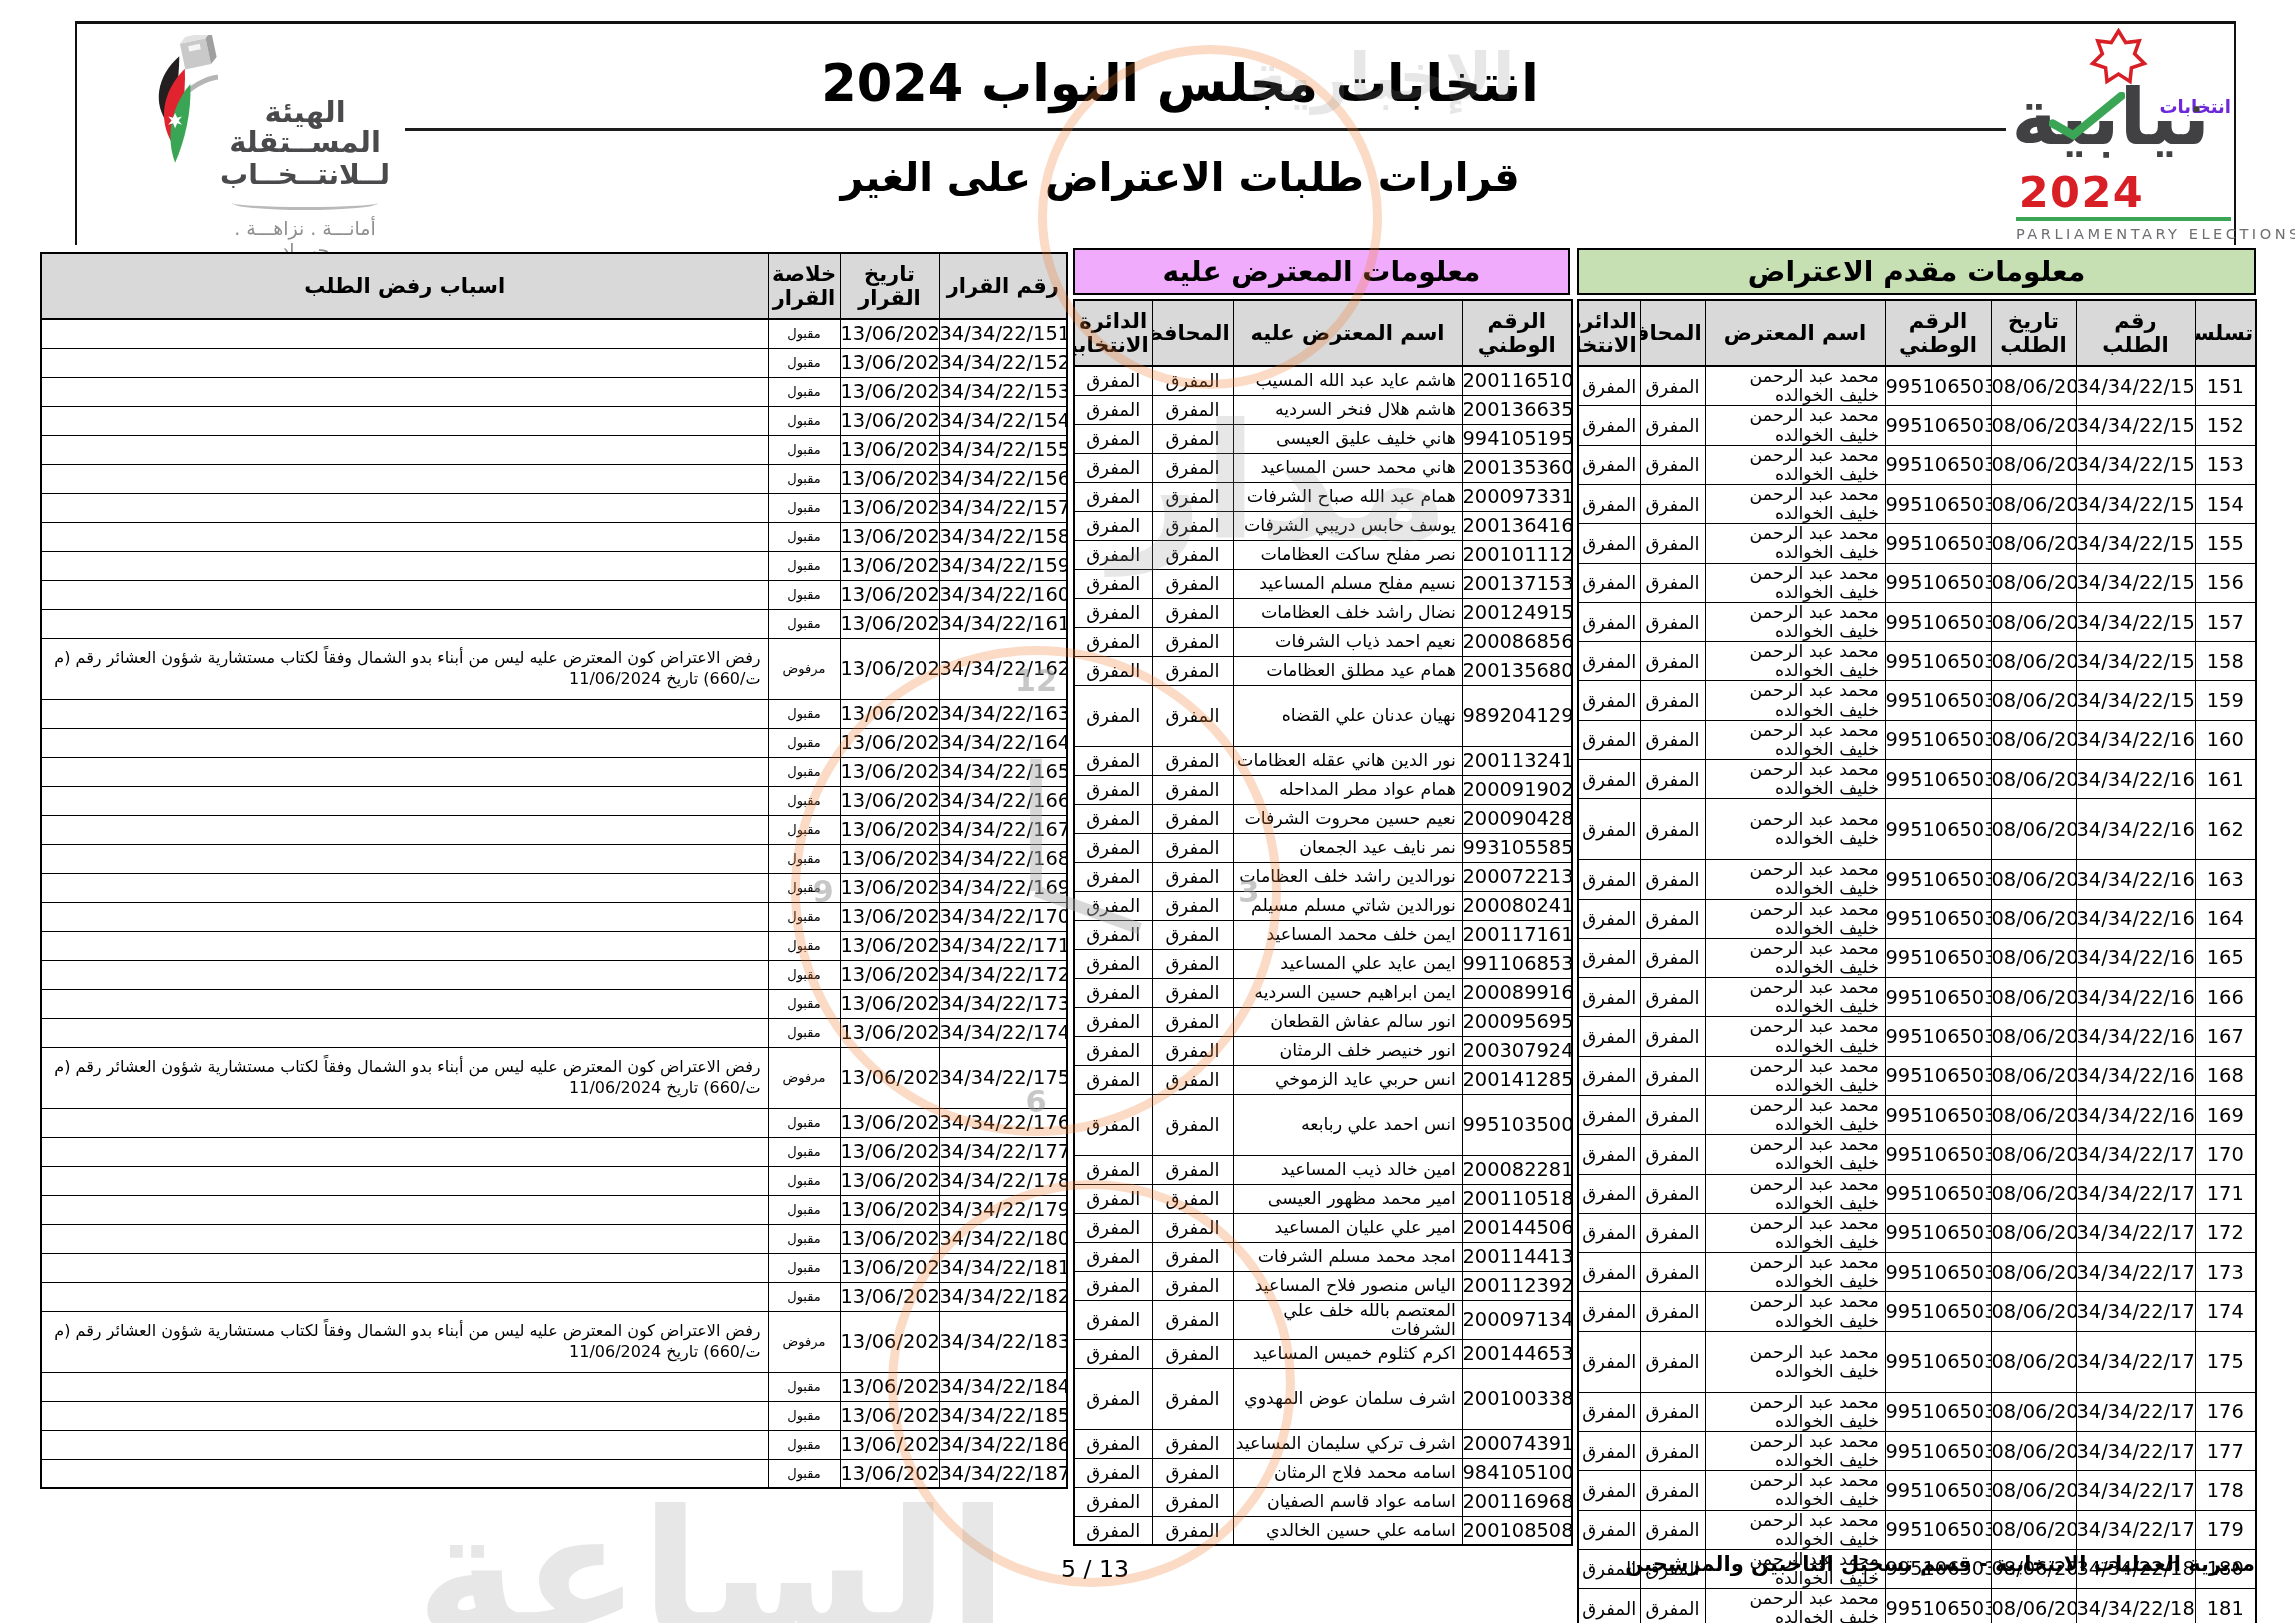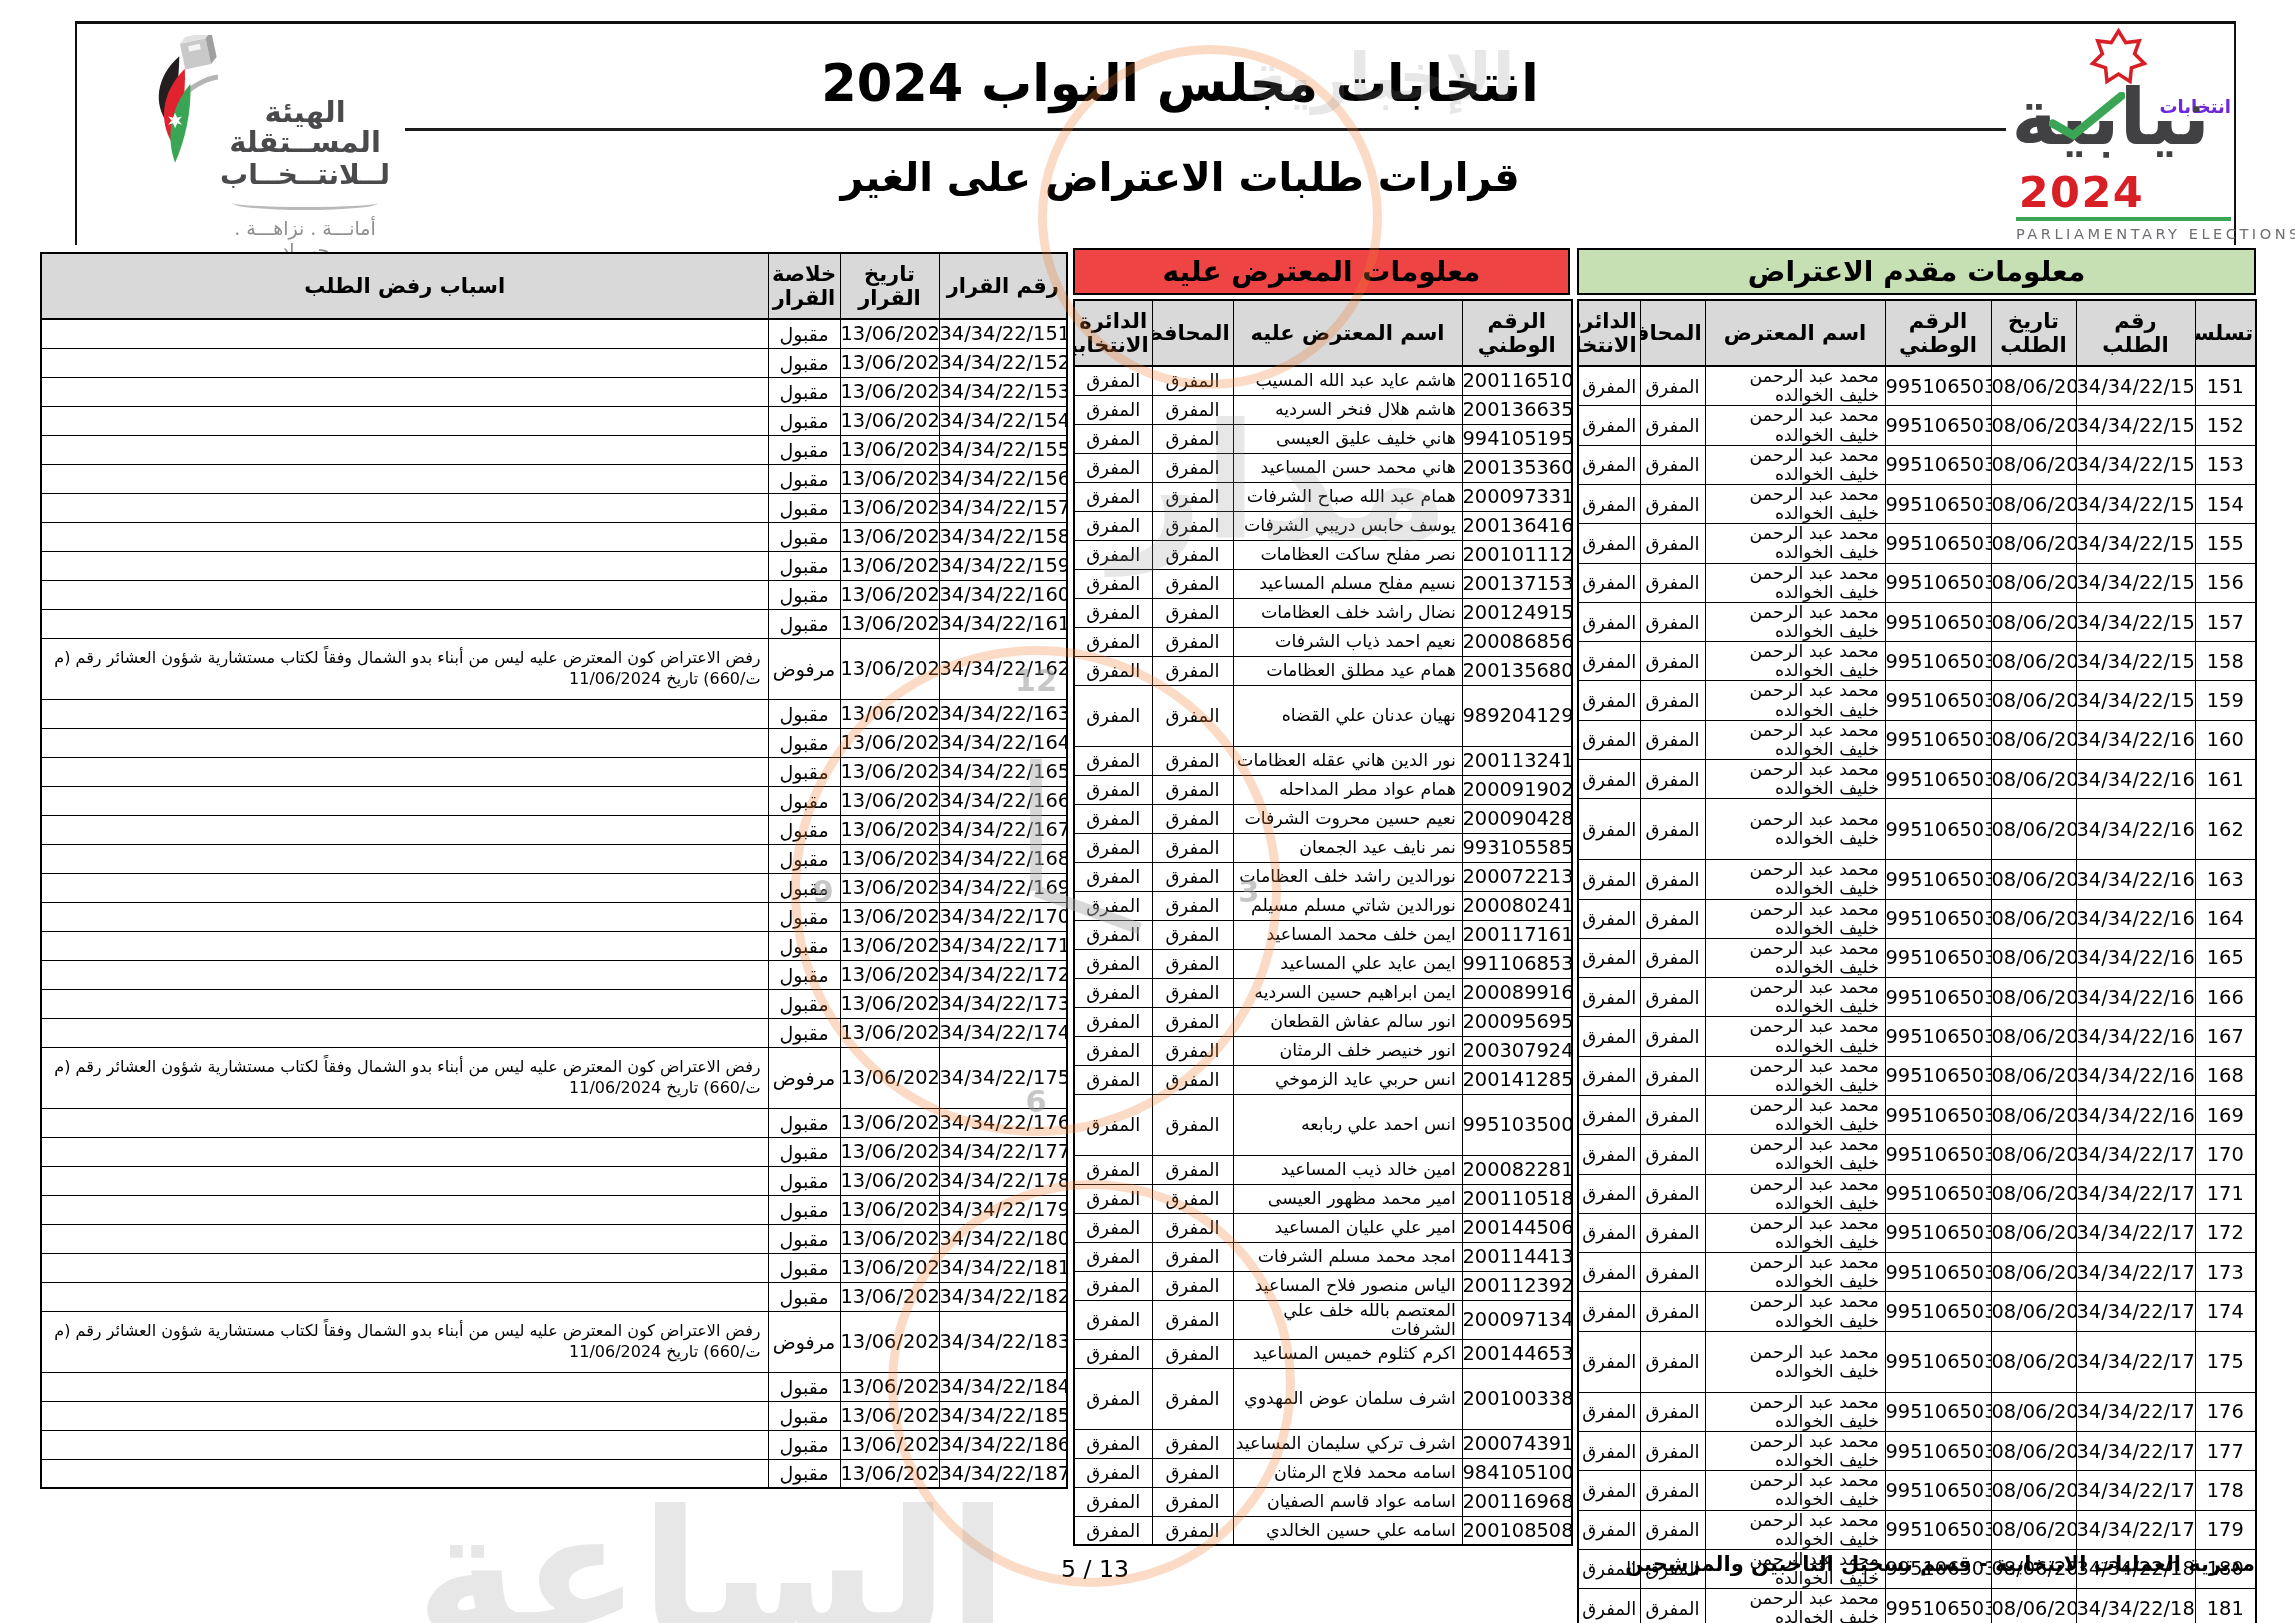--- a/index.html
+++ b/index.html
@@ -32,34 +32,34 @@
   .n-english{position:absolute;left:0;top:197px;width:100%;font-size:14.6px;color:#6d6e71;
     letter-spacing:3.5px;text-align:center;white-space:nowrap;}
   
   .section{position:absolute;top:248px;}
   #sec-decisions{left:40px;width:1027px;}
   #sec-objected{left:1073px;width:497px;}
   #sec-applicant{left:1577px;width:679px;}
   .section-title{height:43px;border:2.1px solid #000;display:flex;align-items:center;justify-content:center;
     font-weight:bold;font-size:28px;direction:rtl;}
   #sec-applicant .section-title{background:#c6e0b4;}
-  #sec-objected .section-title{background:#ef4444;}
+  #sec-objected .section-title{background:#f0abfc;}
   #sec-decisions .section-title{background:#fe0404;color:#140000;}
   .section table{margin-top:4.2px;border-collapse:collapse;table-layout:fixed;width:100%;direction:rtl;
     border:2.1px solid #000;}
   th,td{border:1.4px solid #000;overflow:hidden;padding:0;}
   thead th{background:#d9d9d9;height:64px;font-size:21px;font-weight:bold;border-bottom:2.8px solid #000;
     padding:0 2.8px;line-height:1.15;}
   tbody tr.normal{height:29px;}
   tbody tr.tall{height:61px;}
   td{font-size:18px;background:#fff;}
   td.num{direction:ltr;text-align:center;font-size:19.4px;}
   td.name{text-align:right;padding-right:5.6px;font-size:17.4px;line-height:1.1;}
   td.center{text-align:center;font-size:18px;}
-  td.summary{font-size:19px;}
+  td.summary{font-size:13px;}
   td.reason{text-align:right;padding:0 7px;font-size:16px;line-height:1.3;direction:rtl;}
   
   .page-no{position:absolute;left:1061px;top:1555px;font-size:23.6px;direction:ltr;}
   .department{position:absolute;right:40px;top:1552px;font-size:21px;font-weight:600;direction:rtl;}
   
   .wm{position:absolute;pointer-events:none;z-index:40;}
   .wm-ring{border:9px solid rgba(239,125,49,0.28);border-radius:50%;}
   .wm-text{color:#8a8a8a;opacity:0.20;font-weight:bold;direction:rtl;white-space:nowrap;}
   .wm-num{position:absolute;color:#9b9b9b;opacity:0.55;font-size:30.5px;font-weight:bold;}
   .wm-hands{position:absolute;left:0;top:0;width:100%;height:100%;opacity:0.45;}

